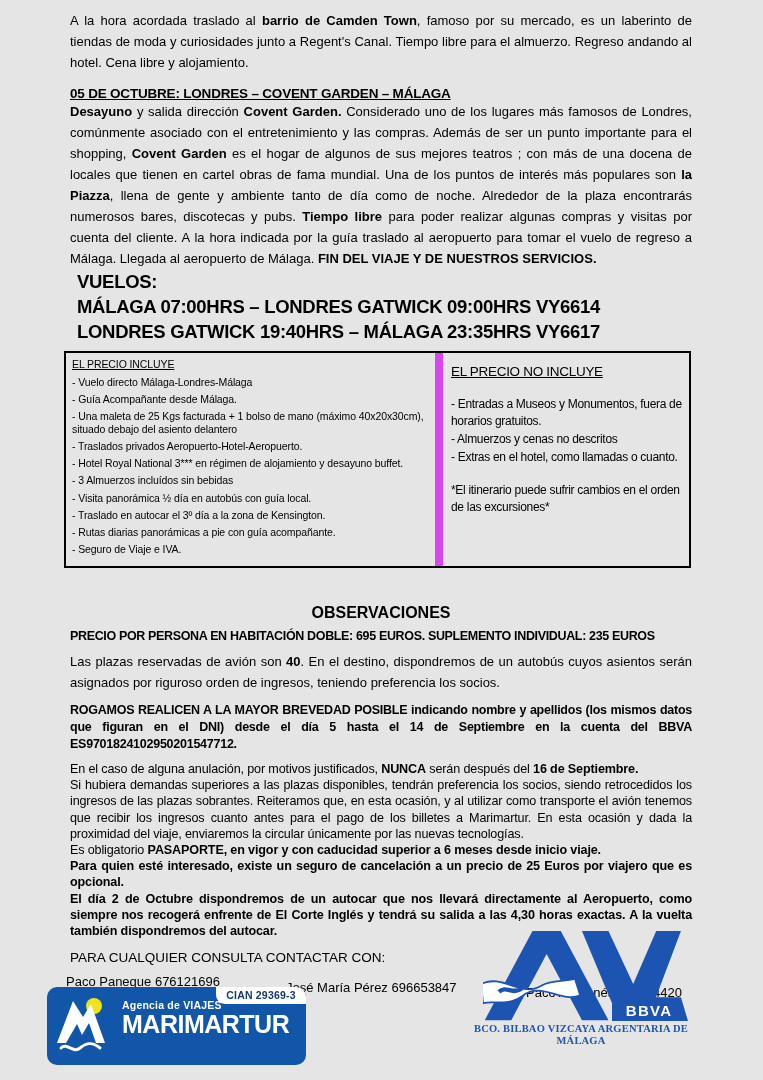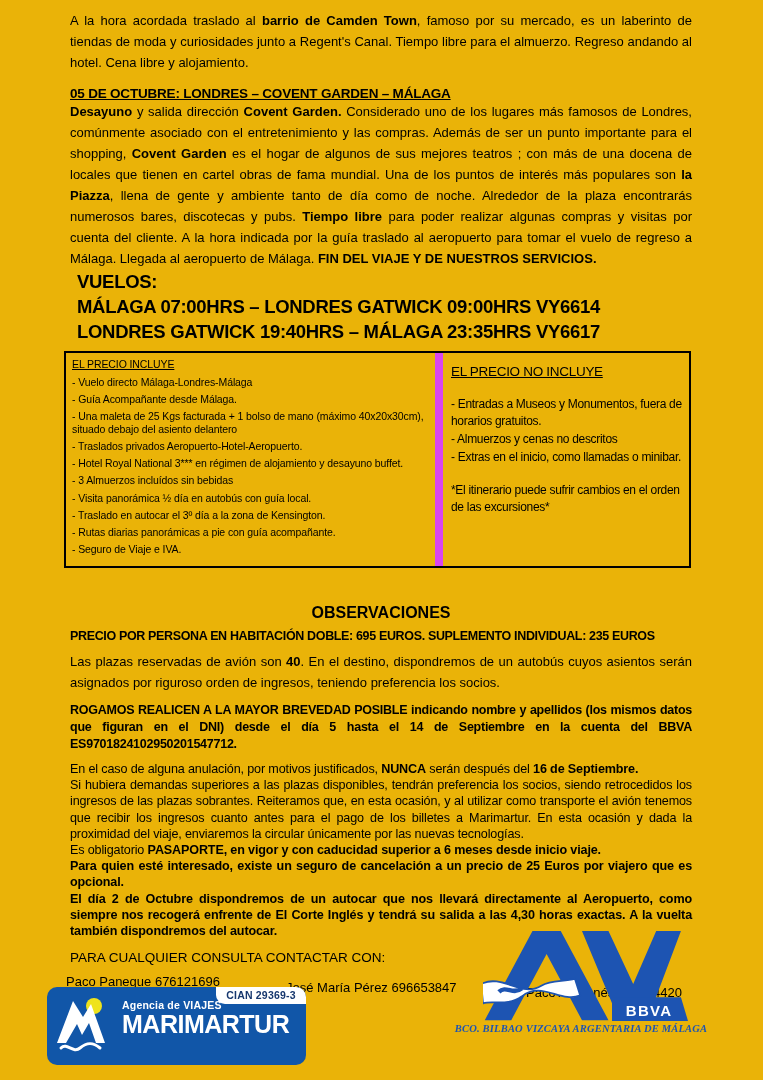--- a/index.html
+++ b/index.html
@@ -1,16 +1,16 @@
 <!DOCTYPE html>
 <html style="--mari-blue: #1156a8; --av-blue: #1d54b2; --link-blue: #0563c1; --navy: #16376e; --dot-yellow: #efe31c;"><head>
 <meta charset="utf-8">
 <style>
   html,body{margin:0;padding:0;background:#ffffff;}
-  .page{position:relative;width:763px;height:1080px;background:#eab308;color:#000;
+  .page{position:relative;width:763px;height:1080px;background:#e5e5e5;color:#000;
         font-family:"Liberation Sans",sans-serif;overflow:hidden;}
   .doc{position:absolute;left:70px;top:10px;width:622px;}
   .j{text-align:justify;}
   p{margin:0;}
   .body{font-size:13px;line-height:21px;}
   .day-heading{margin-top:13px;font-size:13.5px;font-weight:bold;text-decoration:underline;letter-spacing:-0.2px;}
   .flights{margin-top:0;margin-left:7px;font-weight:bold;font-size:18.5px;line-height:25px;letter-spacing:-0.3px;}
   .price-table{display:flex;margin-top:7px;margin-left:-6px;width:627px;border:2px solid #000;box-sizing:border-box;}
   .cell-left{width:377px;box-sizing:border-box;border-right:8px solid #d946ef;padding:5px 8px 6px 6px;
              font-size:10.5px;line-height:13.5px;letter-spacing:-0.1px;}
@@ -45,21 +45,21 @@
   .mari-texts{position:absolute;left:75px;top:12px;color:#fff;}
   .mari-line1{font-size:10.5px;font-weight:bold;letter-spacing:0.2px;}
   .mari-line2{font-size:25px;font-weight:bold;letter-spacing:-0.5px;line-height:27px;}
 
   
   .bbva-logo{position:absolute;left:453px;top:929px;width:256px;height:150px;}
   .bbva-mark{display:block;margin-left:30px;}
   .bbva-line1{margin-top:3px;text-align:center;color:var(--av-blue,#1d54b2);
               font-family:"Liberation Serif",serif;font-weight:bold;font-style:italic;font-size:18px;line-height:19px;}
   .bbva-line2{text-align:center;color:var(--av-blue,#1d54b2);
-              font-family:"Liberation Serif",serif;font-weight:bold;font-size:10.5px;letter-spacing:0.2px;line-height:12px;font-style:italic;}
+              font-family:"Liberation Serif",serif;font-weight:bold;font-size:10.5px;letter-spacing:0.2px;line-height:12px;}
 </style>
 </head>
 <body>
 
 <div class="page">
   <div class="doc">
 
     <p class="body j">A la hora acordada traslado al <b>barrio de Camden Town</b>, famoso por su mercado, es un laberinto de tiendas de moda y curiosidades junto a Regent's Canal. Tiempo libre para el almuerzo. Regreso andando al hotel. Cena libre y alojamiento.</p>
 
     <div class="day-heading">05 DE OCTUBRE: LONDRES – COVENT GARDEN – MÁLAGA</div>
@@ -86,21 +86,21 @@
             <div class="inc-item">- Traslado en autocar el 3º día a la zona de Kensington.</div>
             <div class="inc-item">- Rutas diarias panorámicas a pie con guía acompañante.</div>
             <div class="inc-item">- Seguro de Viaje e IVA.</div>
           </div>
       </div>
       <div class="cell-right">
         <div class="cell-head">EL PRECIO NO INCLUYE</div>
         <div>
             <div class="exc-item">- Entradas a Museos y Monumentos, fuera de horarios gratuitos.</div>
             <div class="exc-item">- Almuerzos y cenas no descritos</div>
-            <div class="exc-item">- Extras en el inicio, como llamadas o minibar.</div>
+            <div class="exc-item">- Extras en el hotel, como llamadas o cuanto.</div>
           </div>
         <div class="exc-note">*El itinerario puede sufrir cambios en el orden de las excursiones*</div>
       </div>
     </div>
 
     <div class="obs-title">OBSERVACIONES</div>
 
     <p class="price-line">PRECIO POR PERSONA EN HABITACIÓN DOBLE: 695 EUROS. SUPLEMENTO INDIVIDUAL: 235 EUROS</p>
 
     <p class="body j mt8">Las plazas reservadas de avión son <b>40</b>. En el destino, dispondremos de un autobús cuyos asientos serán asignados por riguroso orden de ingresos, teniendo preferencia los socios.</p>

